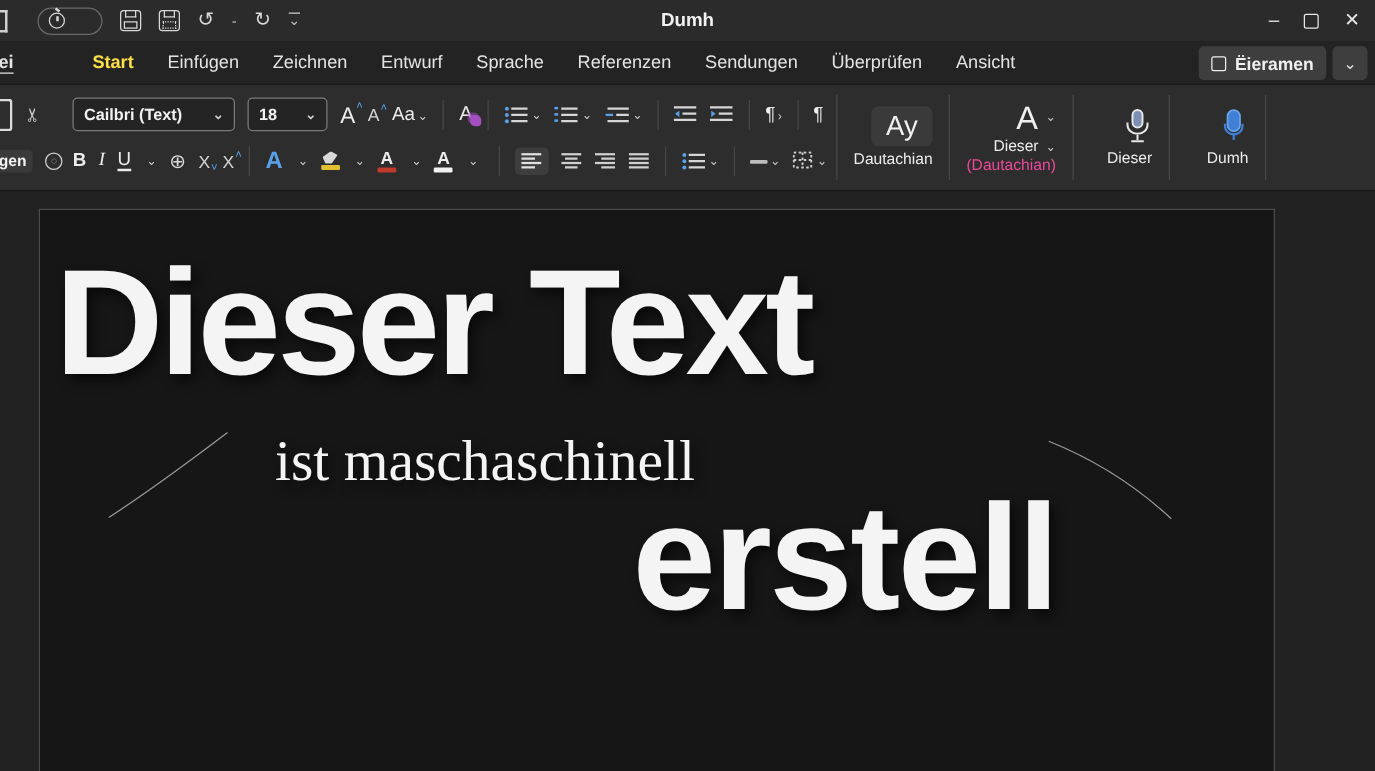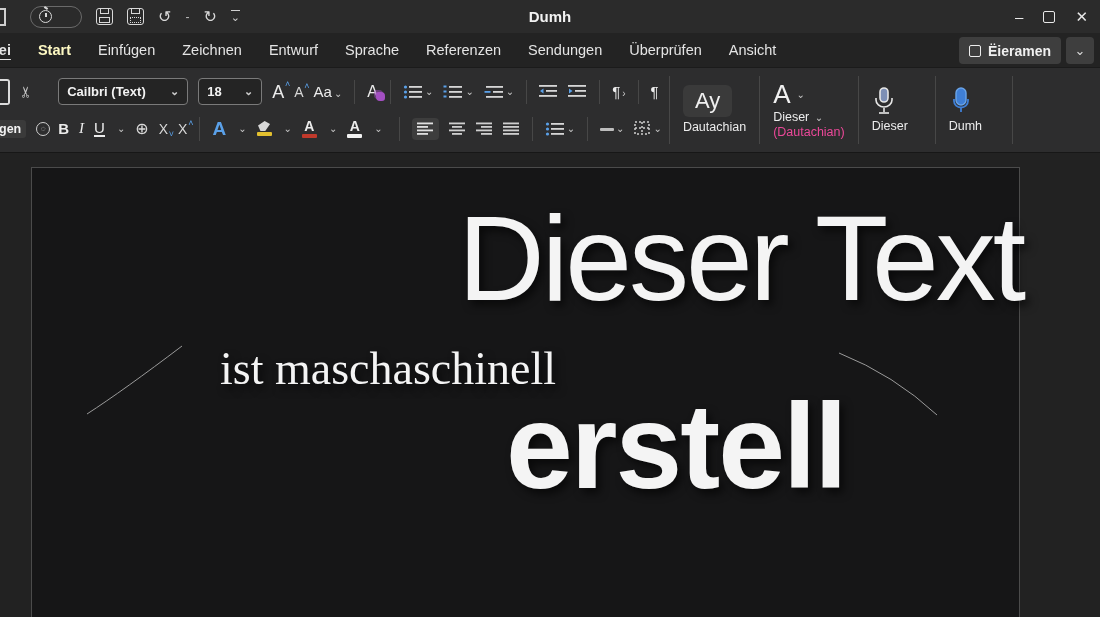--- a/index.html
+++ b/index.html
@@ -23,21 +23,21 @@
   .qat-more{font-size:11px;color:#cfcfcf;border-top:1.5px solid #cfcfcf;line-height:1;padding-top:1px;}
   .win-title{position:absolute;left:0;right:0;text-align:center;font-size:15px;font-weight:bold;color:#f2f2f2;}
   .win-controls{position:absolute;right:12px;top:0;height:33px;display:flex;align-items:center;gap:20px;}
   .win-controls .wc{font-size:15px;color:#e8e8e8;line-height:1;}
   .wc-max{width:12px;height:12px;border:1.6px solid #e8e8e8;border-radius:2px;}
 
   
   .tabrow{position:relative;height:35px;background:#232323;display:flex;align-items:center;gap:27px;padding-left:0;border-bottom:1px solid #1b1b1b;}
   .tab{font-size:14.5px;color:#e4e4e4;white-space:nowrap;}
   .tab.cut{margin-left:-6px;font-weight:bold;text-decoration:underline;text-underline-offset:4px;}
-  .tab.active{font-weight:bold;color:#fef9c3;}
+  .tab.active{font-weight:bold;color:#fde047;margin-left:36px;}
   .tabrow-right{position:absolute;right:6px;top:4px;display:flex;gap:5px;align-items:center;border-radius:6px;}
   .eieramen{height:27px;background:#3e3e3e;border-radius:4px;display:flex;align-items:center;gap:7px;padding:0 10px;font-weight:bold;font-size:14px;color:#f0f0f0;}
   .sq-icon{width:12px;height:12px;border:1.6px solid #ededed;border-radius:2px;}
   .chev-btn{width:28px;height:27px;background:#3e3e3e;border-radius:4px;display:flex;align-items:center;justify-content:center;font-size:13px;color:#dcdcdc;}
 
   
   .ribbon{height:85px;background:#2d2d2e;display:flex;align-items:stretch;border-bottom:1px solid #171717;}
   .rgroup{display:flex;flex-direction:column;justify-content:space-around;padding:5px 4px;}
   .rrow{display:flex;align-items:center;gap:10px;height:32px;}
   .gdivider{width:1px;background:#474747;margin:8px 3px;}
@@ -63,31 +63,31 @@
   .ital-i{font-style:italic;font-family:"Liberation Serif",serif;font-size:15px;}
   .und-u{font-size:15px;border-bottom:2px solid #ececec;padding-bottom:0px;}
   .oplus{font-size:16px;color:#d9d9d9;}
   .colorA{display:flex;flex-direction:column;align-items:center;line-height:1;}
   .colorA .a{font-size:14px;color:#ececec;font-weight:bold;}
   .colorA .bar{width:15px;height:4px;margin-top:1px;border-radius:1px;}
   .effectsA{font-size:19px;color:var(--blue);font-weight:bold;line-height:1;}
   .penA{position:relative;display:flex;flex-direction:column;align-items:center;}
   .pen-nib{width:12px;height:10px;background:#d8d8d8;clip-path:polygon(20% 100%,0 45%,55% 0,100% 30%,60% 100%);}
   svg.mini{display:block;}
-  .tallbtn{display:flex;flex-direction:column;align-items:flex-start;justify-content:center;gap:3px;padding:4px 10px;min-width:70px;}
+  .tallbtn{display:flex;flex-direction:column;align-items:flex-end;justify-content:center;gap:3px;padding:4px 10px;min-width:70px;}
   .tallbtn .lbl{font-size:12.5px;color:#ececec;line-height:1.2;text-align:center;white-space:nowrap;}
   .ay-box{background:#3a3a3a;border-radius:6px;padding:3px 12px;font-size:22px;color:#f0f0f0;}
   .langA{font-size:26px;color:#f0f0f0;line-height:1;}
   .sub{font-size:12.5px;color:#ec4899;}
 
   
   .docarea{position:relative;height:464px;background:#222222;}
   .page{position:absolute;left:31px;top:14px;width:989px;height:460px;background:#161617;border:1px solid #4b4b4b;border-bottom:none;}
   .dline{position:absolute;color:#f4f4f4;white-space:nowrap;text-shadow:4px 5px 9px rgba(0,0,0,.6);}
-  .dline1{left:4px;width:100%;text-align:right;top:30px;font-size:120px;font-weight:normal;letter-spacing:-3px;line-height:1;}
+  .dline1{left:12px;width:100%;text-align:left;top:30px;font-size:120px;font-weight:bold;letter-spacing:-3px;line-height:1;}
   .dline2{left:188px;top:178px;font-size:46px;font-weight:normal;font-family:Liberation Serif, serif;letter-spacing:0px;line-height:1;}
   .dline3{left:474px;top:218px;font-size:120px;font-weight:bold;letter-spacing:-2px;line-height:1;}
   .deco{position:absolute;left:0;top:0;pointer-events:none;}
 </style>
 </head>
 <body>
 
 <div id="app" style="--blue:#5aa0e8;">
 
   <div class="titlebar">

